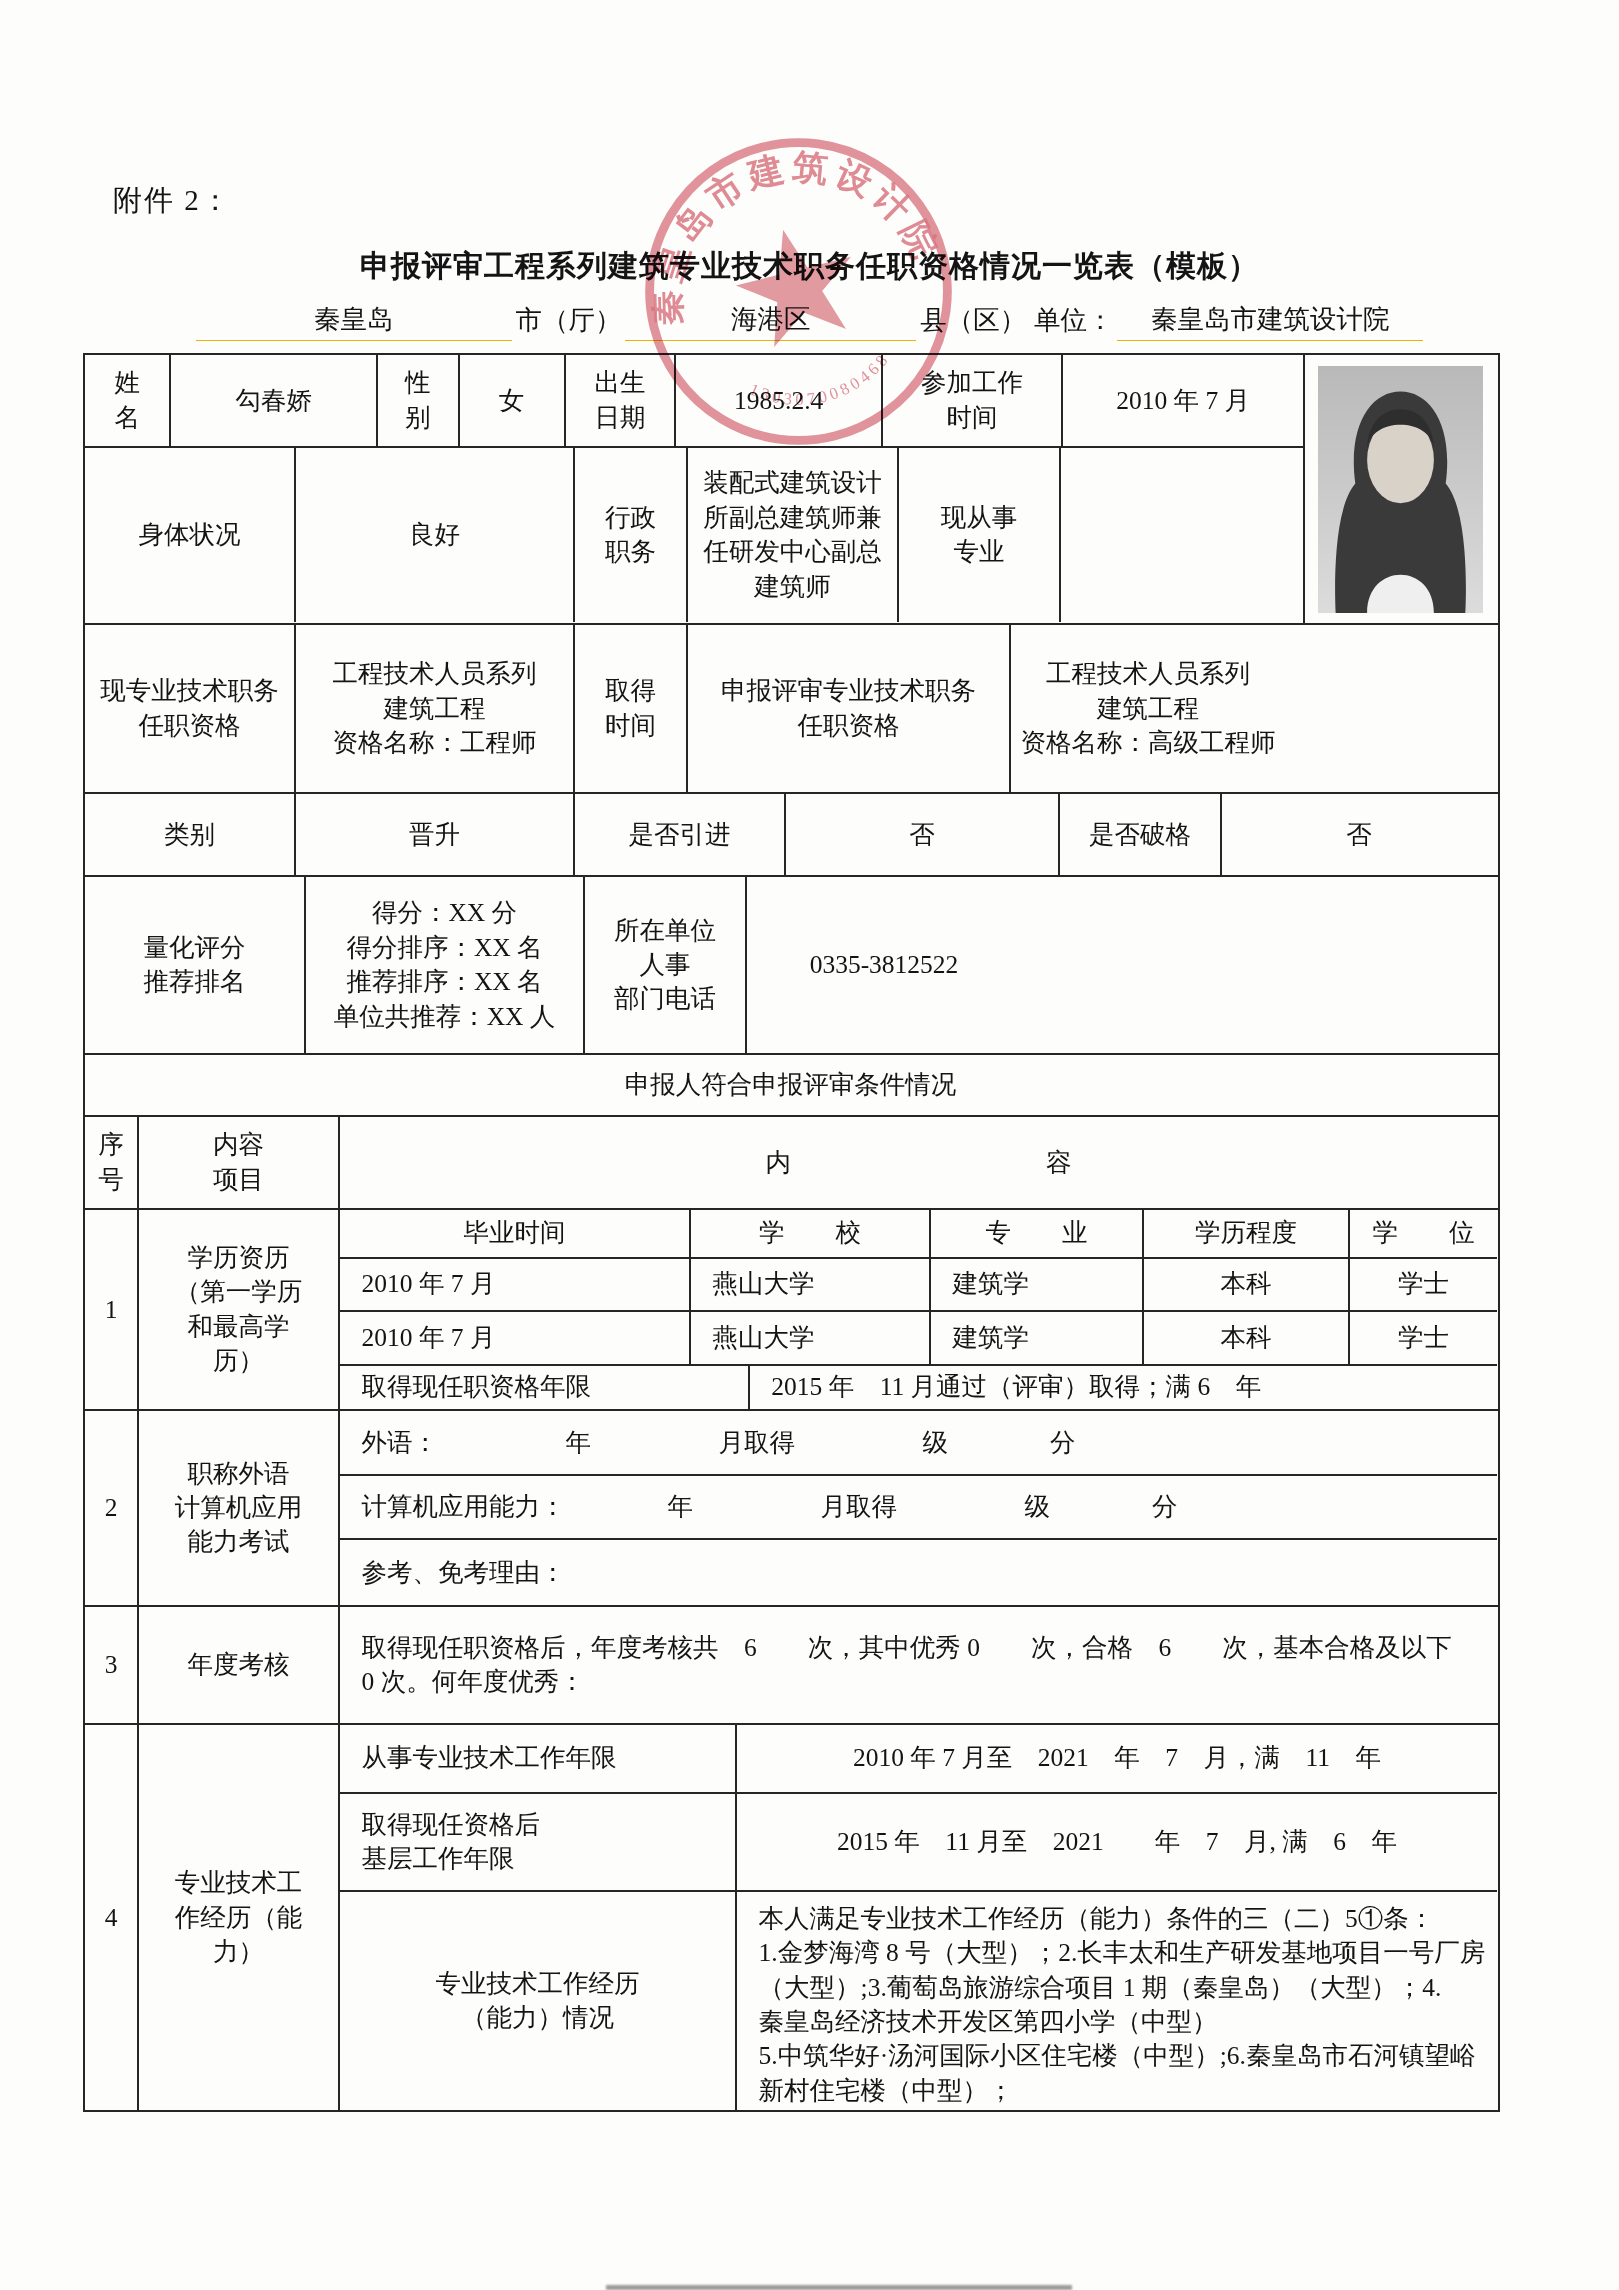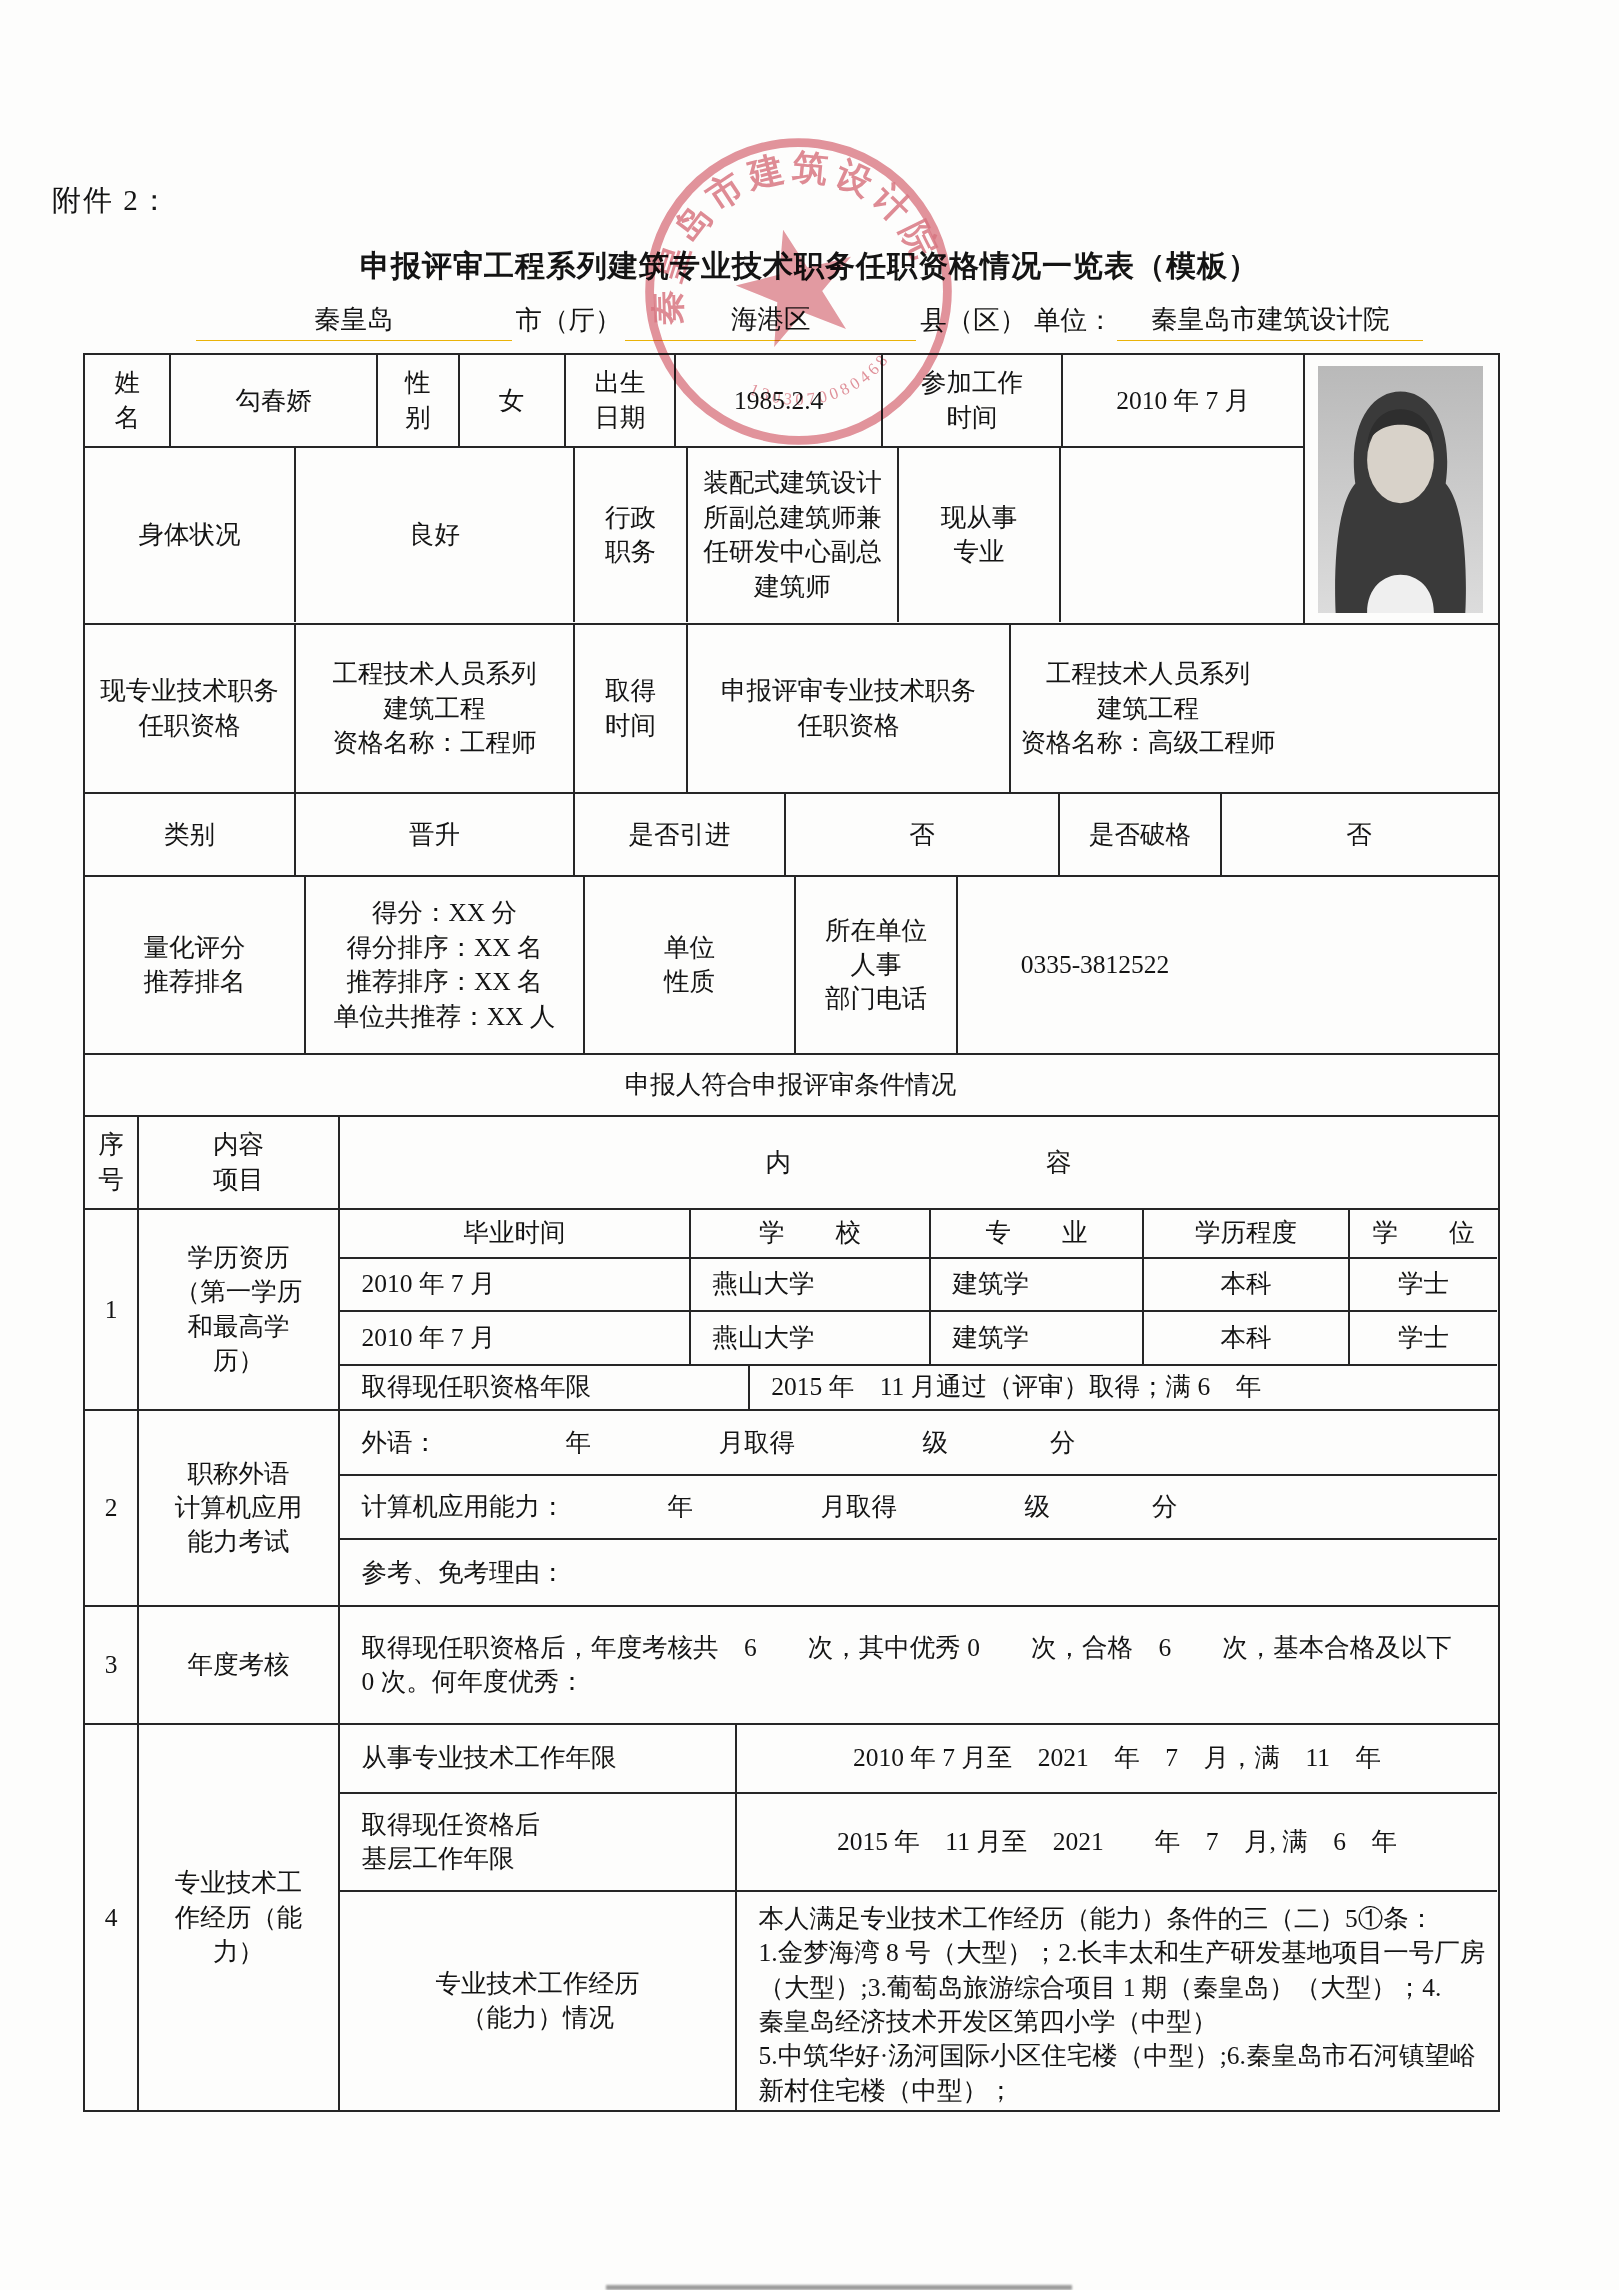--- a/index.html
+++ b/index.html
@@ -2,21 +2,21 @@
 <html><head>
 <meta charset="utf-8">
 <style>
   html,body{margin:0;padding:0;background:#e9e9e9;}
   .page{
     position:relative;width:1619px;height:2291px;margin:0 auto;
     background:#fdfdfc;overflow:hidden;
     font-family:"Liberation Serif","DejaVu Serif",serif;
     color:#141414;font-size:25.5px;line-height:1.35;
   }
-  .attachment{padding-top:181px;margin-left:52px;font-size:29px;letter-spacing:2px;}
+  .attachment{padding-top:181px;margin-left:113px;font-size:29px;letter-spacing:2px;}
   .doc-title{margin-top:25.5px;text-align:center;font-size:30px;font-weight:700;letter-spacing:1px;}
   .region-line{margin-top:15.7px;display:flex;justify-content:center;align-items:flex-end;font-size:26.5px;}
   .blank{display:inline-block;border-bottom:1px solid #eab308;text-align:center;padding:0 5.9px 2px 5.9px;}
   .blank.city{min-width:304px;}
   .blank.district{min-width:279px;}
   .blank.unit{min-width:294px;}
   .plain-seg{padding:0 3.9px 2px 3.9px;}
 
   .tbl{
     position:relative;margin:12.7px 0 0 83px;width:1417px;
@@ -151,22 +151,20 @@
       <div class="c nb" style="width:274px">否</div>
     </div>
 
     <div class="r" style="height:178px">
       <div class="c" style="width:221px">量化评分
 推荐排名</div>
       <div class="c" style="width:279px">得分：XX 分
 得分排序：XX 名
 推荐排序：XX 名
 单位共推荐：XX 人</div>
-      <div class="c" style="width:211px">单位
-性质</div>
       <div class="c" style="width:162px">所在单位
 人事
 部门电话</div>
       <div class="c nb" style="width:274px">0335-3812522</div>
     </div>
 
     <div class="r" style="height:62px">
       <div class="c nb" style="width:1411px">申报人符合申报评审条件情况</div>
     </div>
 

